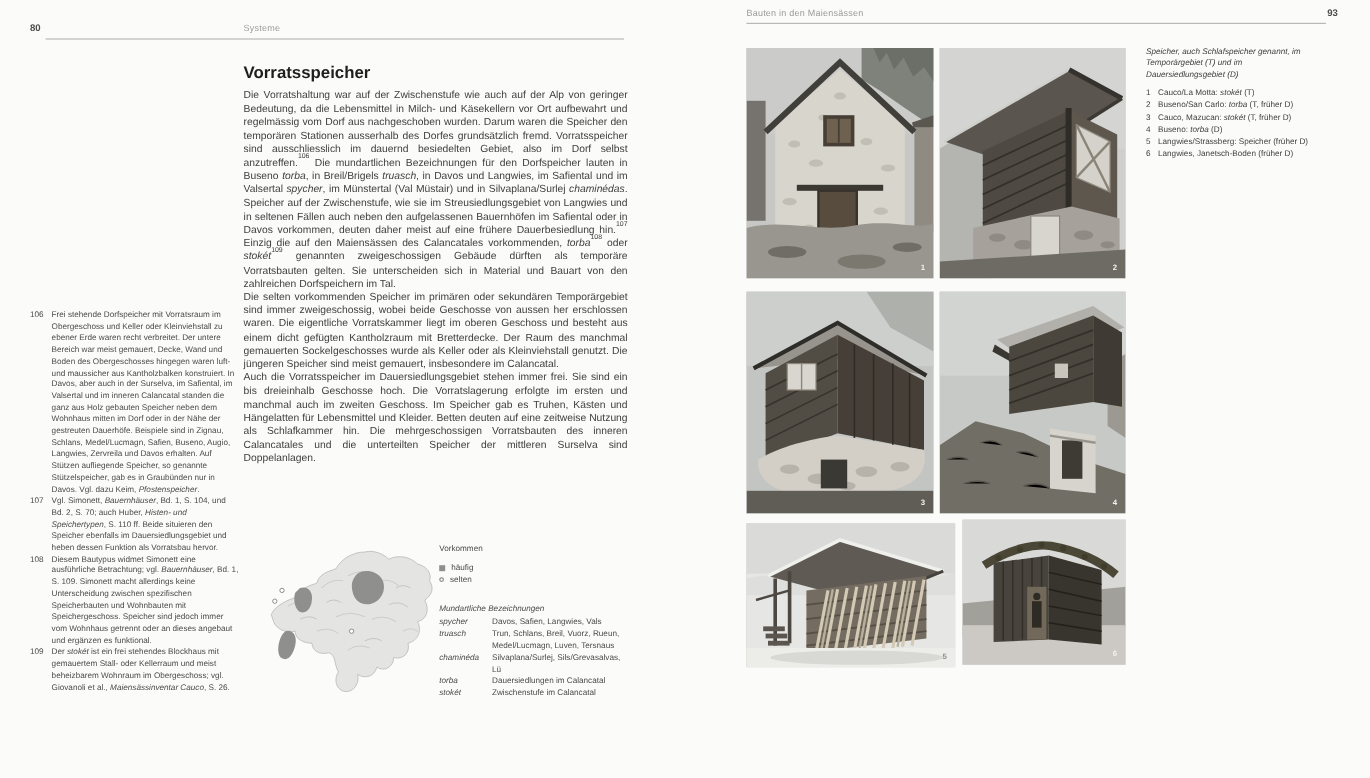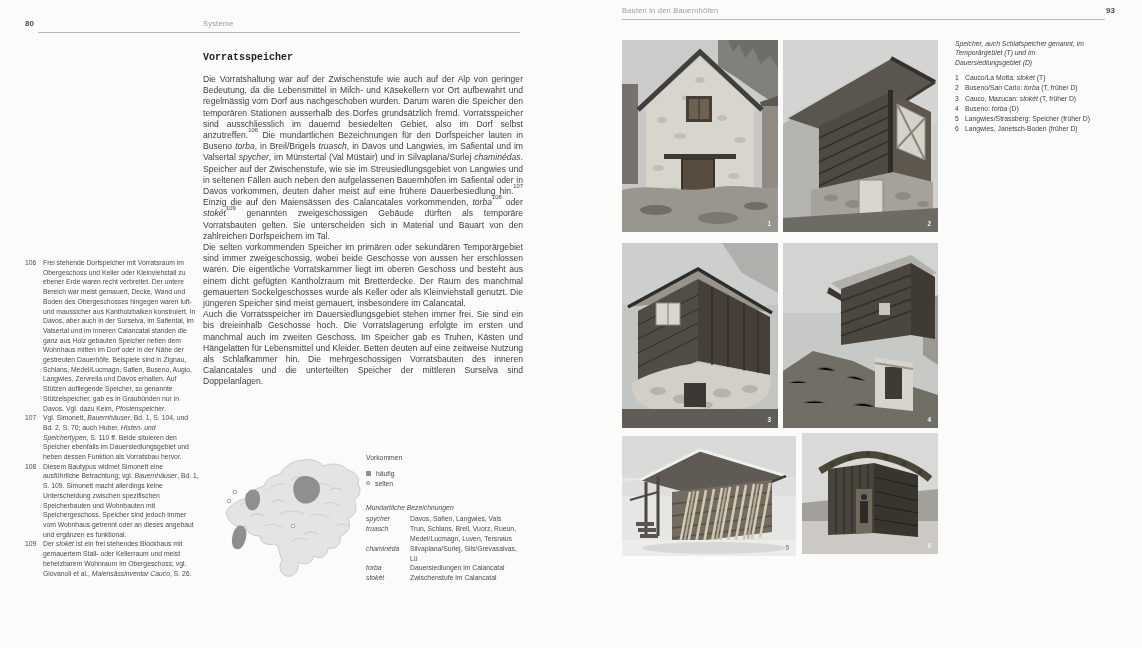--- a/index.html
+++ b/index.html
@@ -12,21 +12,21 @@
     overflow:hidden;
   }
   .page { position:absolute; top:0; width:571px; height:648px; }
   #page-left { left:0;margin-top:13px; }
   #page-right { left:571px; }
 
   .pagenum { position:absolute; top:6px; font-size:8px; font-weight:bold; color:#4c4c4c; }
   .runhead { position:absolute; top:6px; font-size:7.5px; color:#9b9b9b; letter-spacing:.2px; }
   .hairline { position:absolute; height:1px; background:#b8b8b6; }
 
-  #section-title { position:absolute; left:203px; top:39px; font-size:10px; font-weight:bold; color:#1e1e1e;font-family:Liberation Mono, monospace; }
+  #section-title { position:absolute; left:203px; top:39px; font-size:14px; font-weight:bold; color:#1e1e1e; }
 
   #main-text { position:absolute; left:203px; top:61px; width:320px;
     font-size:8.6px; line-height:11.2px; text-align:justify; color:#3e3e3e; }
   #main-text p { margin:0; }
   sup { font-size:5.8px; line-height:0; position:relative; top:-2.6px; }
 
   #footnotes { position:absolute; left:25px; top:245px; width:175px;
     font-size:6.8px; line-height:9.7px; color:#4b4b4b; }
   .fn { display:flex; gap:5px; }
   .fn-num { width:13px; flex:none; }
@@ -151,21 +151,21 @@
         </div>
         <div class="drow">
           <span class="dterm">stokét</span>
           <span class="dplaces">Zwischenstufe im Calancatal</span>
         </div>
       </div>
   </div>
 </div>
 
 <div class="page" id="page-right">
-  <span class="runhead" style="left:51px">Bauten in den Bauernhöfen</span>
+  <span class="runhead" style="left:51px">Bauten in den Maiensässen</span>
   <span class="pagenum" style="left:535px">93</span>
   <div class="hairline" style="left:51px; top:19px; width:483px"></div>
 
   <div class="photo" style="left:51px; top:40px; width:156px; height:192px">
     <svg viewBox="0 0 156 192">
       <rect width="156" height="192" fill="#c7c7c5"></rect>
       <rect width="156" height="72" fill="#cbcbc9"></rect>
       <path d="M96,0 L156,0 L156,66 L132,50 L112,36 L96,26 Z" fill="#7e827b"></path>
       <path d="M106,0 l5,12 l6,-8 l6,14 l8,-10 l8,16 l9,-8 l8,12 V0 Z" fill="#6b6f68"></path>
       <rect x="0" y="44" width="16" height="100" fill="#76736e"></rect>

